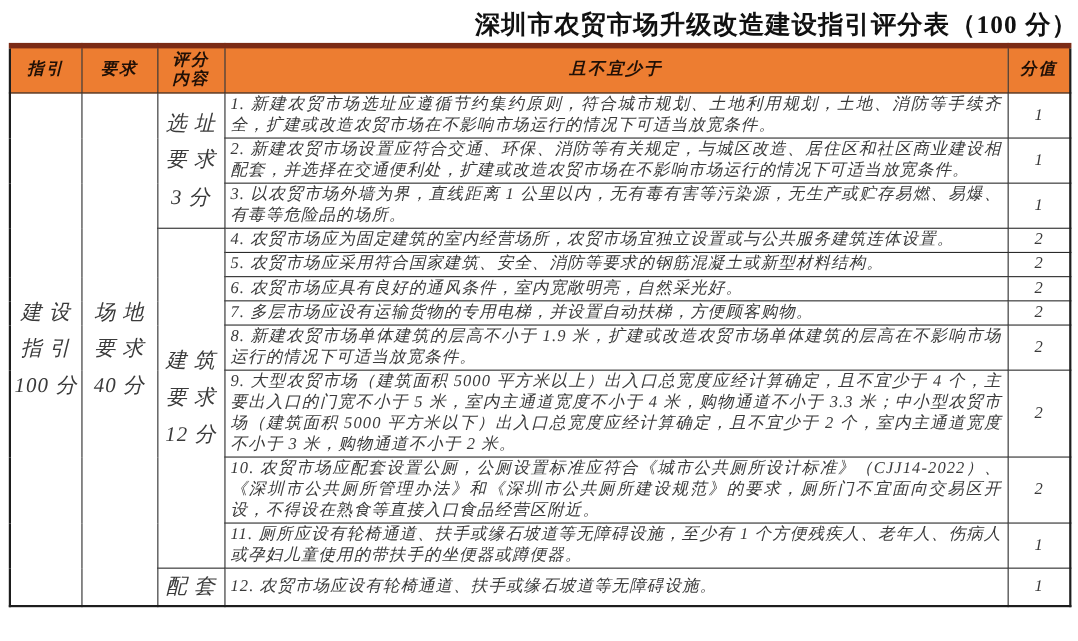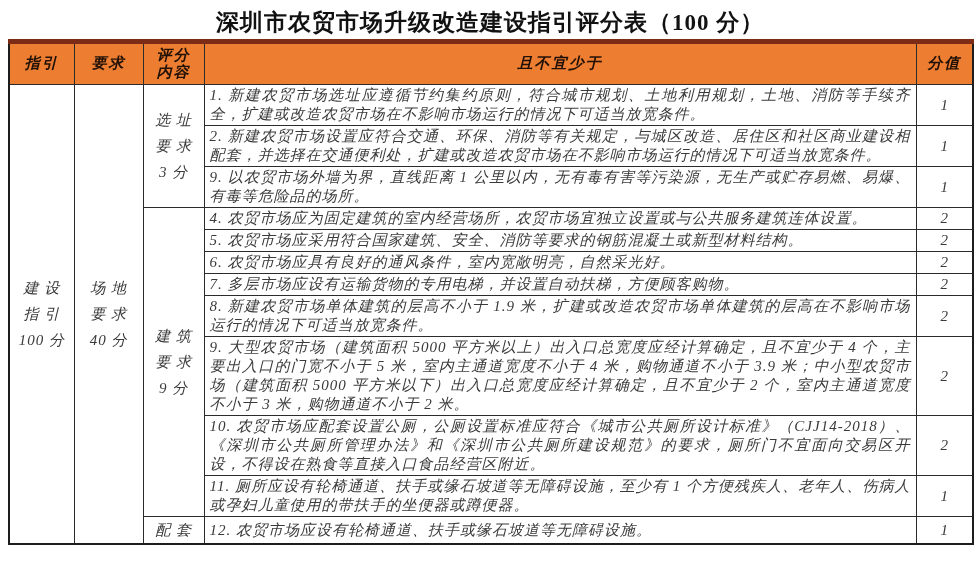--- a/index.html
+++ b/index.html
@@ -7,21 +7,21 @@
     position: relative;
     width: 980px;
     height: 583px;
     overflow: hidden;
     background: #ffffff;
     font-family: "Liberation Serif", "DejaVu Serif", serif;
   }
   .title {
     padding-top: 7px;
     height: 30px;
-    text-align: center;
+    text-align: right;
     font-size: 23px;
     font-weight: bold;
     color: #111111;
     letter-spacing: 1px;
     white-space: nowrap;
   }
   table.score-table {
     margin: 2px auto 0 8px;
     width: 964px;
     border-collapse: collapse;
@@ -40,21 +40,21 @@
     font-size: 15px;
     font-weight: bold;
     text-align: center;
     height: 38px;
     line-height: 1.15;
     letter-spacing: 2px;
   }
   .pre { white-space: pre-line; }
   td.vlabel {
     text-align: center;
-    font-size: 15px;
+    font-size: 19px;
     color: #3a3a3a;
     white-space: pre-line;
     line-height: 1.75;
     letter-spacing: 1px;
     padding: 0 2px;
   }
   td.crit {
     font-size: 15px;
     color: #3a3a3a;
     line-height: 19px;
@@ -104,52 +104,52 @@
 要 求
 3 分</td>
         <td class="crit">1. 新建农贸市场选址应遵循节约集约原则，符合城市规划、土地利用规划，土地、消防等手续齐全，扩建或改造农贸市场在不影响市场运行的情况下可适当放宽条件。</td>
         <td class="score">1</td>
       </tr>
       <tr>
         <td class="crit">2. 新建农贸市场设置应符合交通、环保、消防等有关规定，与城区改造、居住区和社区商业建设相配套，并选择在交通便利处，扩建或改造农贸市场在不影响市场运行的情况下可适当放宽条件。</td>
         <td class="score">1</td>
       </tr>
       <tr>
-        <td class="crit">9. 以农贸市场外墙为界，直线距离 1 公里以内，无有毒有害等污染源，无生产或贮存易燃、易爆、有毒等危险品的场所。</td>
+        <td class="crit">3. 以农贸市场外墙为界，直线距离 1 公里以内，无有毒有害等污染源，无生产或贮存易燃、易爆、有毒等危险品的场所。</td>
         <td class="score">1</td>
       </tr>
       <tr>
         <td class="vlabel" rowspan="8">建 筑
 要 求
-9 分</td>
+12 分</td>
         <td class="crit">4. 农贸市场应为固定建筑的室内经营场所，农贸市场宜独立设置或与公共服务建筑连体设置。</td>
         <td class="score">2</td>
       </tr>
       <tr>
         <td class="crit">5. 农贸市场应采用符合国家建筑、安全、消防等要求的钢筋混凝土或新型材料结构。</td>
         <td class="score">2</td>
       </tr>
       <tr>
         <td class="crit">6. 农贸市场应具有良好的通风条件，室内宽敞明亮，自然采光好。</td>
         <td class="score">2</td>
       </tr>
       <tr>
         <td class="crit">7. 多层市场应设有运输货物的专用电梯，并设置自动扶梯，方便顾客购物。</td>
         <td class="score">2</td>
       </tr>
       <tr>
         <td class="crit">8. 新建农贸市场单体建筑的层高不小于 1.9 米，扩建或改造农贸市场单体建筑的层高在不影响市场运行的情况下可适当放宽条件。</td>
         <td class="score">2</td>
       </tr>
       <tr>
-        <td class="crit">9. 大型农贸市场（建筑面积 5000 平方米以上）出入口总宽度应经计算确定，且不宜少于 4 个，主要出入口的门宽不小于 5 米，室内主通道宽度不小于 4 米，购物通道不小于 3.9 米；中小型农贸市场（建筑面积 5000 平方米以下）出入口总宽度应经计算确定，且不宜少于 2 个，室内主通道宽度不小于 3 米，购物通道不小于 2 米。</td>
+        <td class="crit">9. 大型农贸市场（建筑面积 5000 平方米以上）出入口总宽度应经计算确定，且不宜少于 4 个，主要出入口的门宽不小于 5 米，室内主通道宽度不小于 4 米，购物通道不小于 3.3 米；中小型农贸市场（建筑面积 5000 平方米以下）出入口总宽度应经计算确定，且不宜少于 2 个，室内主通道宽度不小于 3 米，购物通道不小于 2 米。</td>
         <td class="score">2</td>
       </tr>
       <tr>
-        <td class="crit">10. 农贸市场应配套设置公厕，公厕设置标准应符合《城市公共厕所设计标准》（CJJ14-2018）、《深圳市公共厕所管理办法》和《深圳市公共厕所建设规范》的要求，厕所门不宜面向交易区开设，不得设在熟食等直接入口食品经营区附近。</td>
+        <td class="crit">10. 农贸市场应配套设置公厕，公厕设置标准应符合《城市公共厕所设计标准》（CJJ14-2022）、《深圳市公共厕所管理办法》和《深圳市公共厕所建设规范》的要求，厕所门不宜面向交易区开设，不得设在熟食等直接入口食品经营区附近。</td>
         <td class="score">2</td>
       </tr>
       <tr>
         <td class="crit">11. 厕所应设有轮椅通道、扶手或缘石坡道等无障碍设施，至少有 1 个方便残疾人、老年人、伤病人或孕妇儿童使用的带扶手的坐便器或蹲便器。</td>
         <td class="score">1</td>
       </tr>
       <tr>
         <td class="vlabel" rowspan="1">配 套</td>
         <td class="crit">12. 农贸市场应设有轮椅通道、扶手或缘石坡道等无障碍设施。</td>
         <td class="score">1</td>

